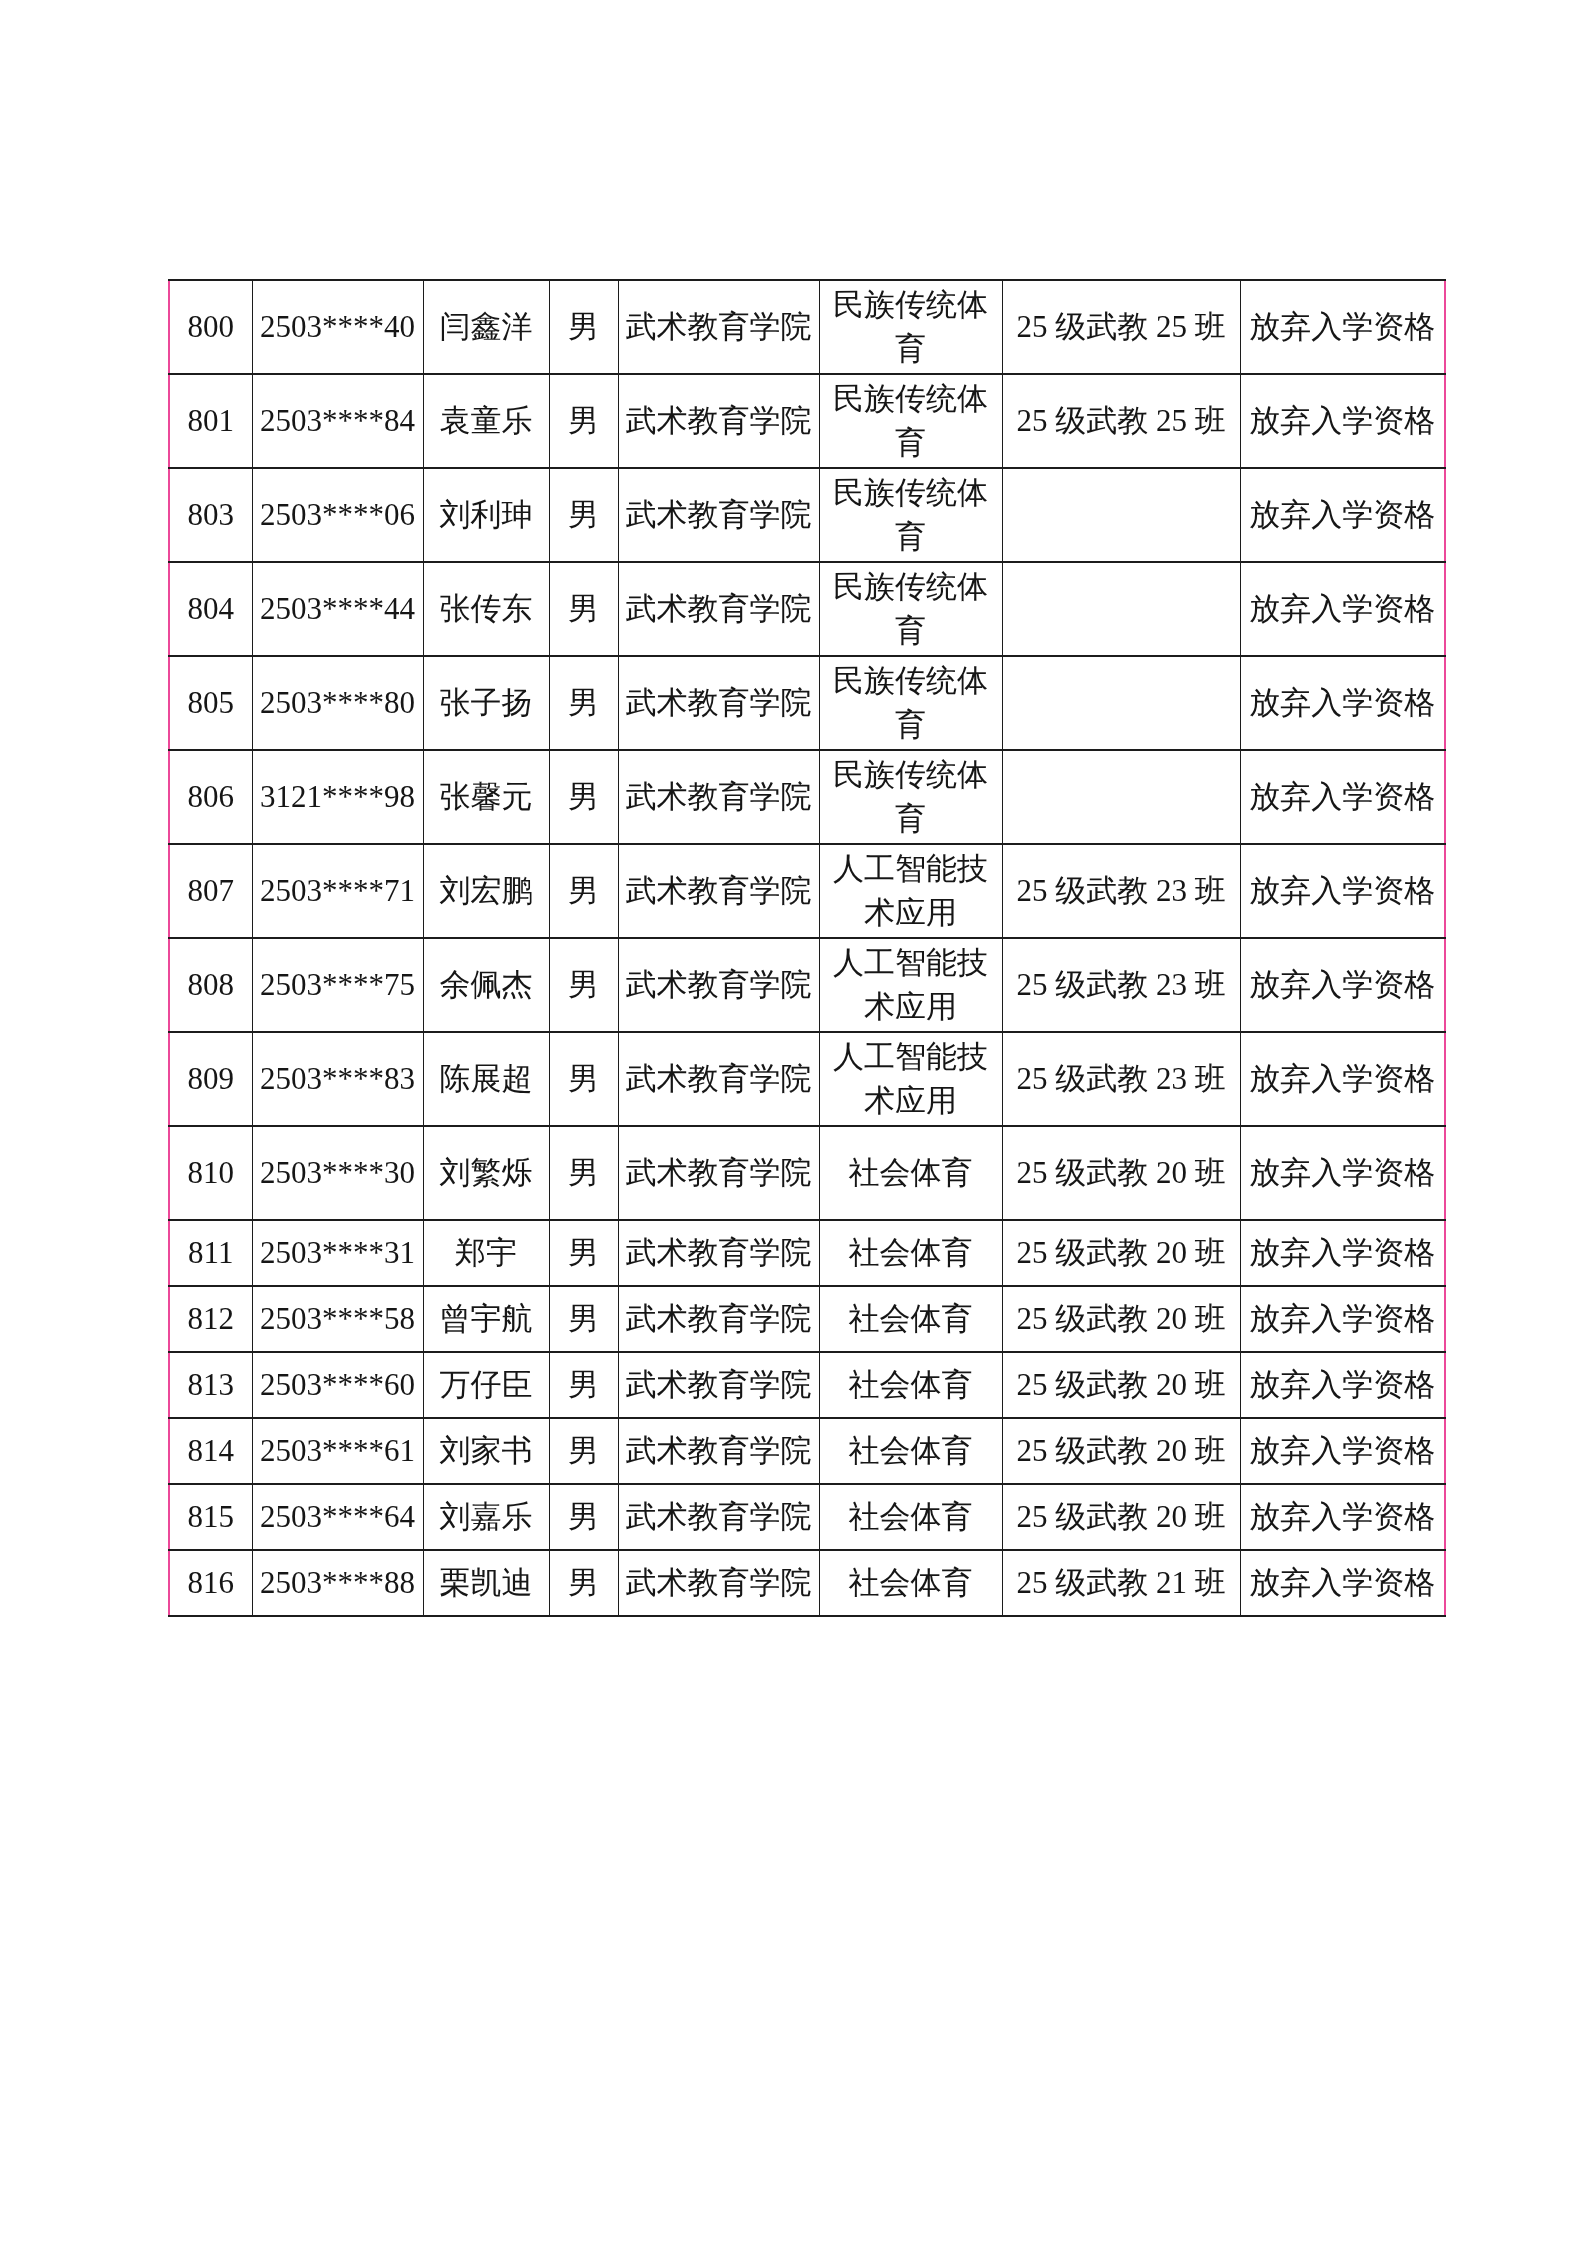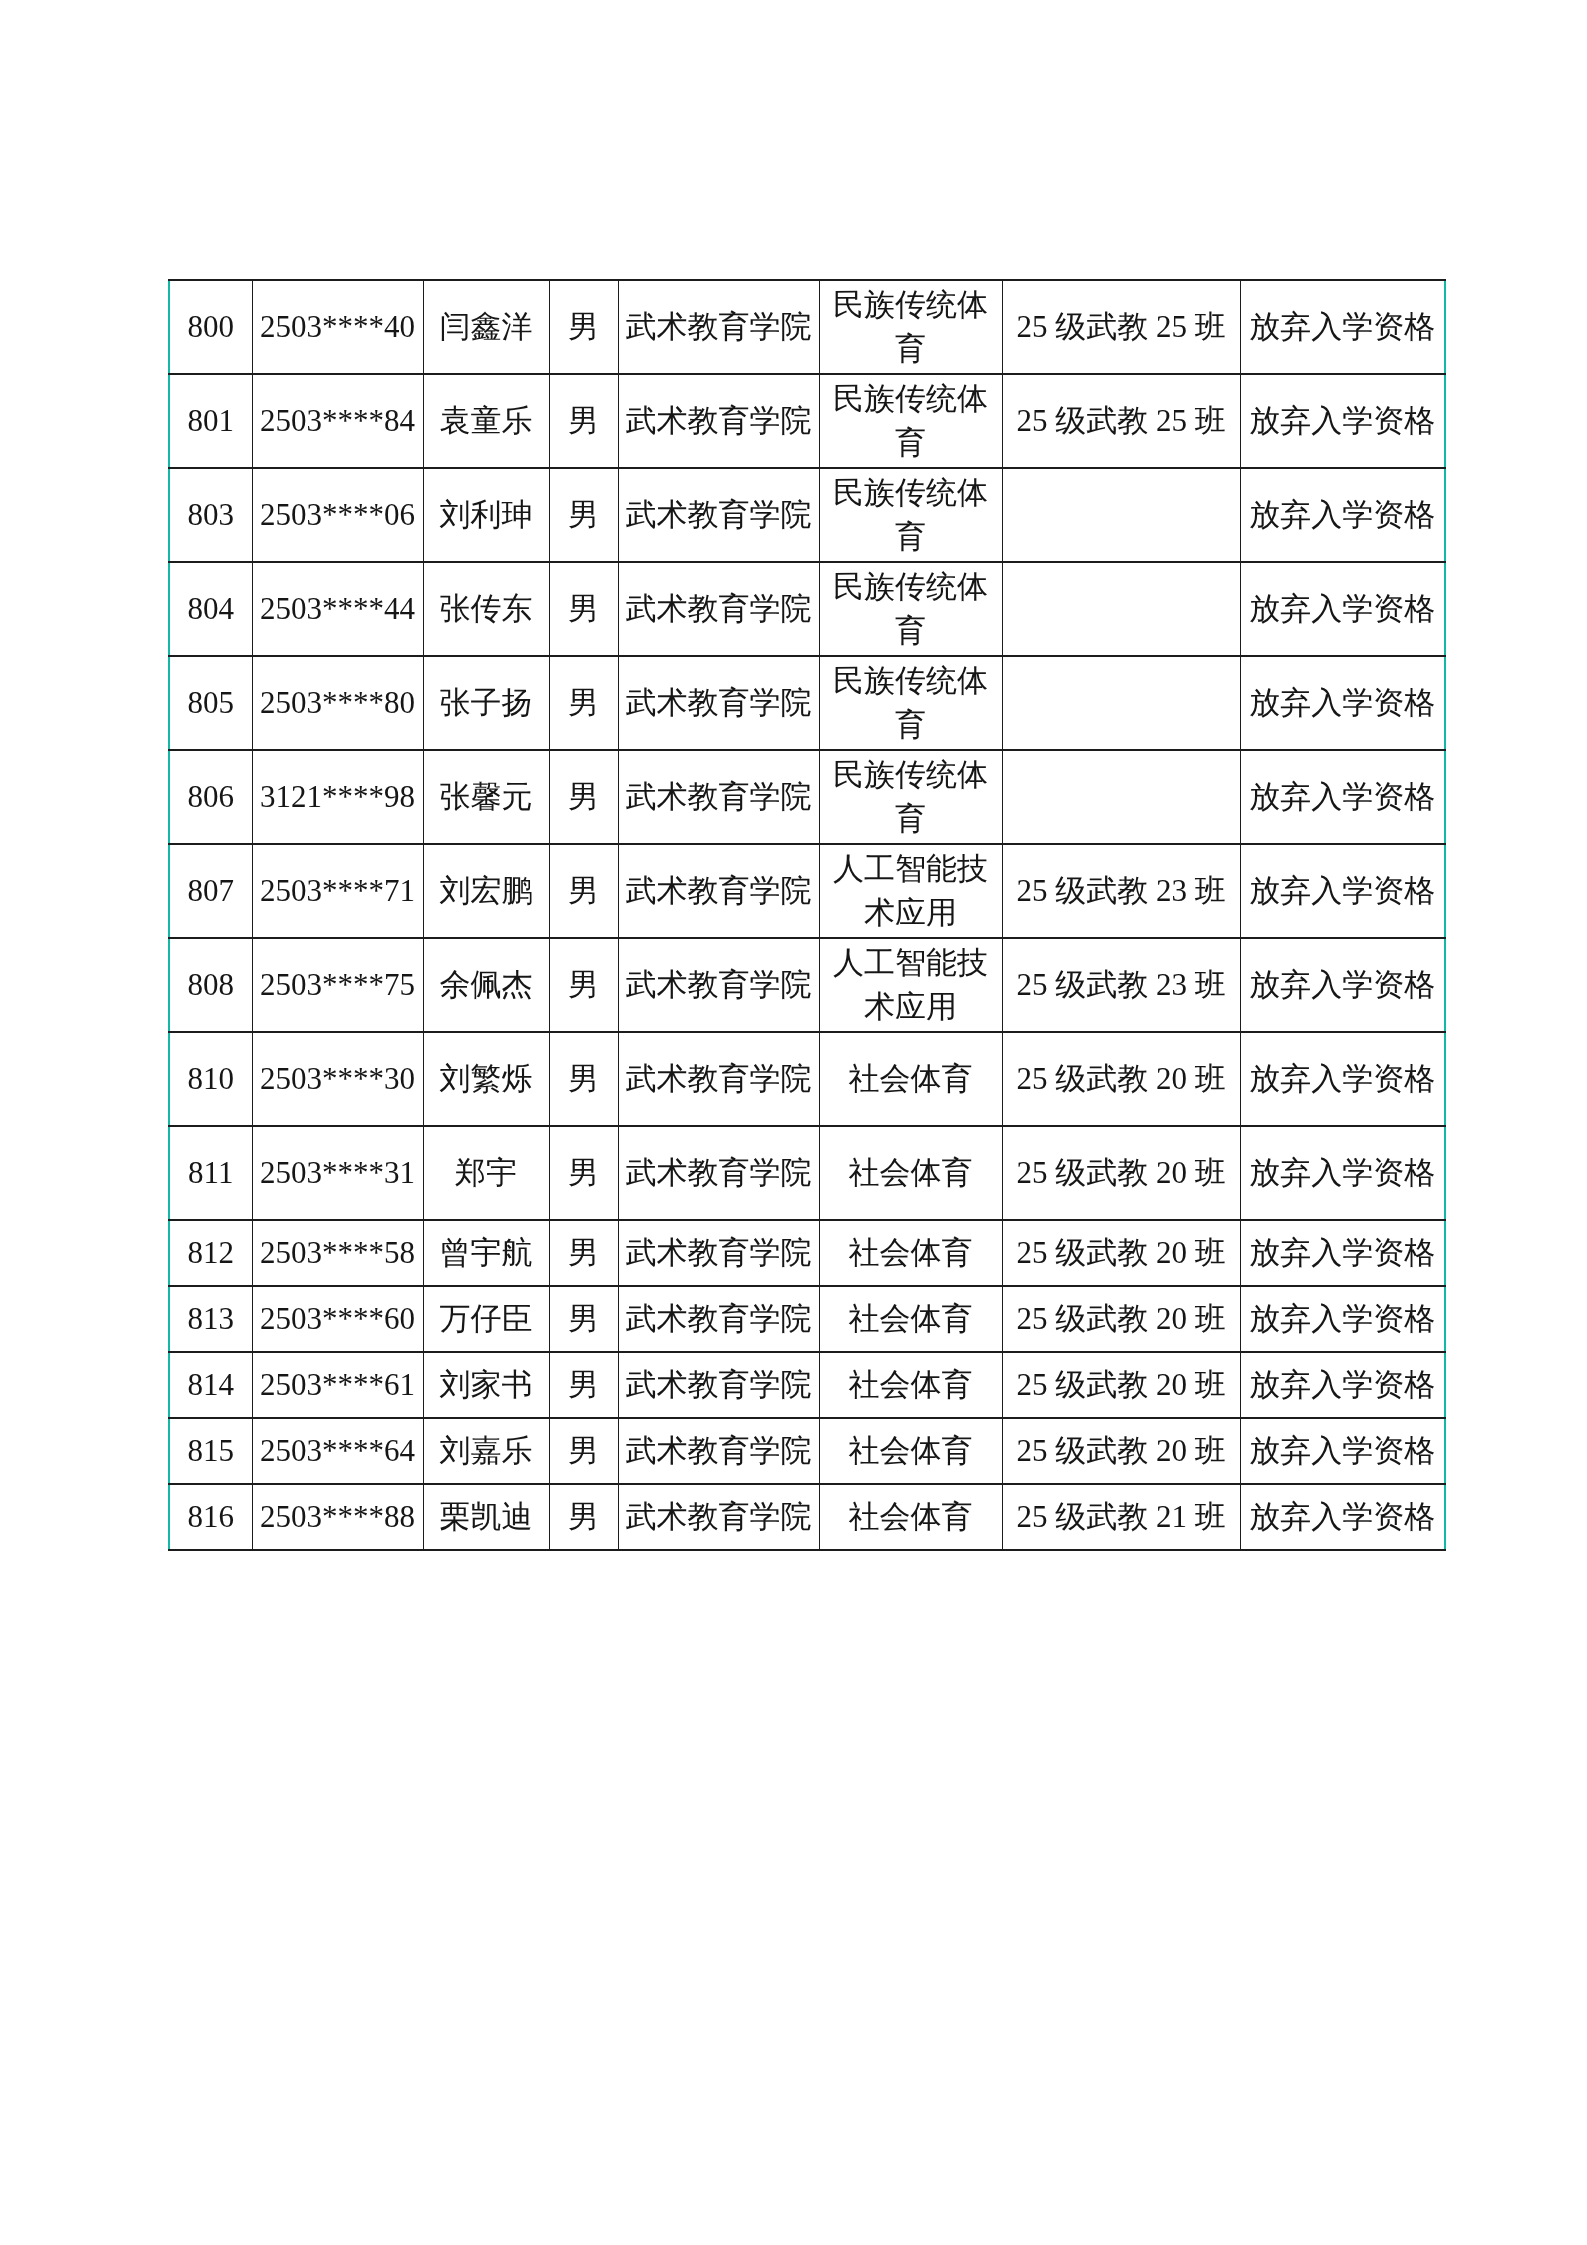--- a/index.html
+++ b/index.html
@@ -19,21 +19,21 @@
     inset: 0;
     background: #ffffff;
   }
   table.student-table {
     position: absolute;
     left: 168px;
     top: 279px;
     width: 1276px;
     border-collapse: collapse;
     table-layout: fixed;
-    border: 2px solid #14b8a6;
+    border: 2px solid #ec4899;
     font-size: 31px;
     line-height: 1.42;
   }
   table.student-table td {
     border: 1px solid #1c1c1c;
     border-top-width: 2px;
     border-bottom-width: 2px;
     text-align: center;
     vertical-align: middle;
     padding: 0 6px;
@@ -155,20 +155,31 @@
     <td class="cell-id">2503****75</td>
     <td class="cell-name">余佩杰</td>
     <td class="cell-gender">男</td>
     <td class="cell-college">武术教育学院</td>
     <td class="cell-major">人工智能技
 术应用</td>
     <td class="cell-class">25 级武教 23 班</td>
     <td class="cell-status">放弃入学资格</td>
   </tr>
         <tr>
+    <td class="cell-no">809</td>
+    <td class="cell-id">2503****83</td>
+    <td class="cell-name">陈展超</td>
+    <td class="cell-gender">男</td>
+    <td class="cell-college">武术教育学院</td>
+    <td class="cell-major">人工智能技
+术应用</td>
+    <td class="cell-class">25 级武教 23 班</td>
+    <td class="cell-status">放弃入学资格</td>
+  </tr>
+        <tr>
     <td class="cell-no">810</td>
     <td class="cell-id">2503****30</td>
     <td class="cell-name">刘繁烁</td>
     <td class="cell-gender">男</td>
     <td class="cell-college">武术教育学院</td>
     <td class="cell-major">社会体育</td>
     <td class="cell-class">25 级武教 20 班</td>
     <td class="cell-status">放弃入学资格</td>
   </tr>
         <tr>

